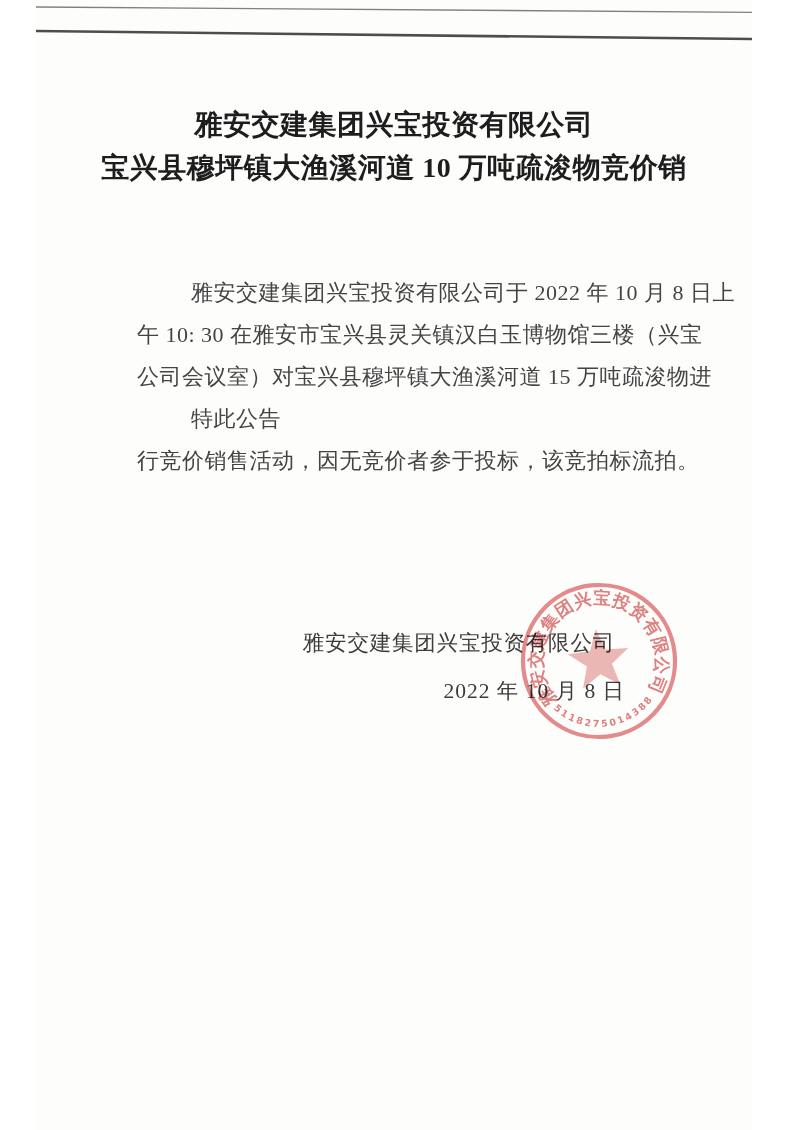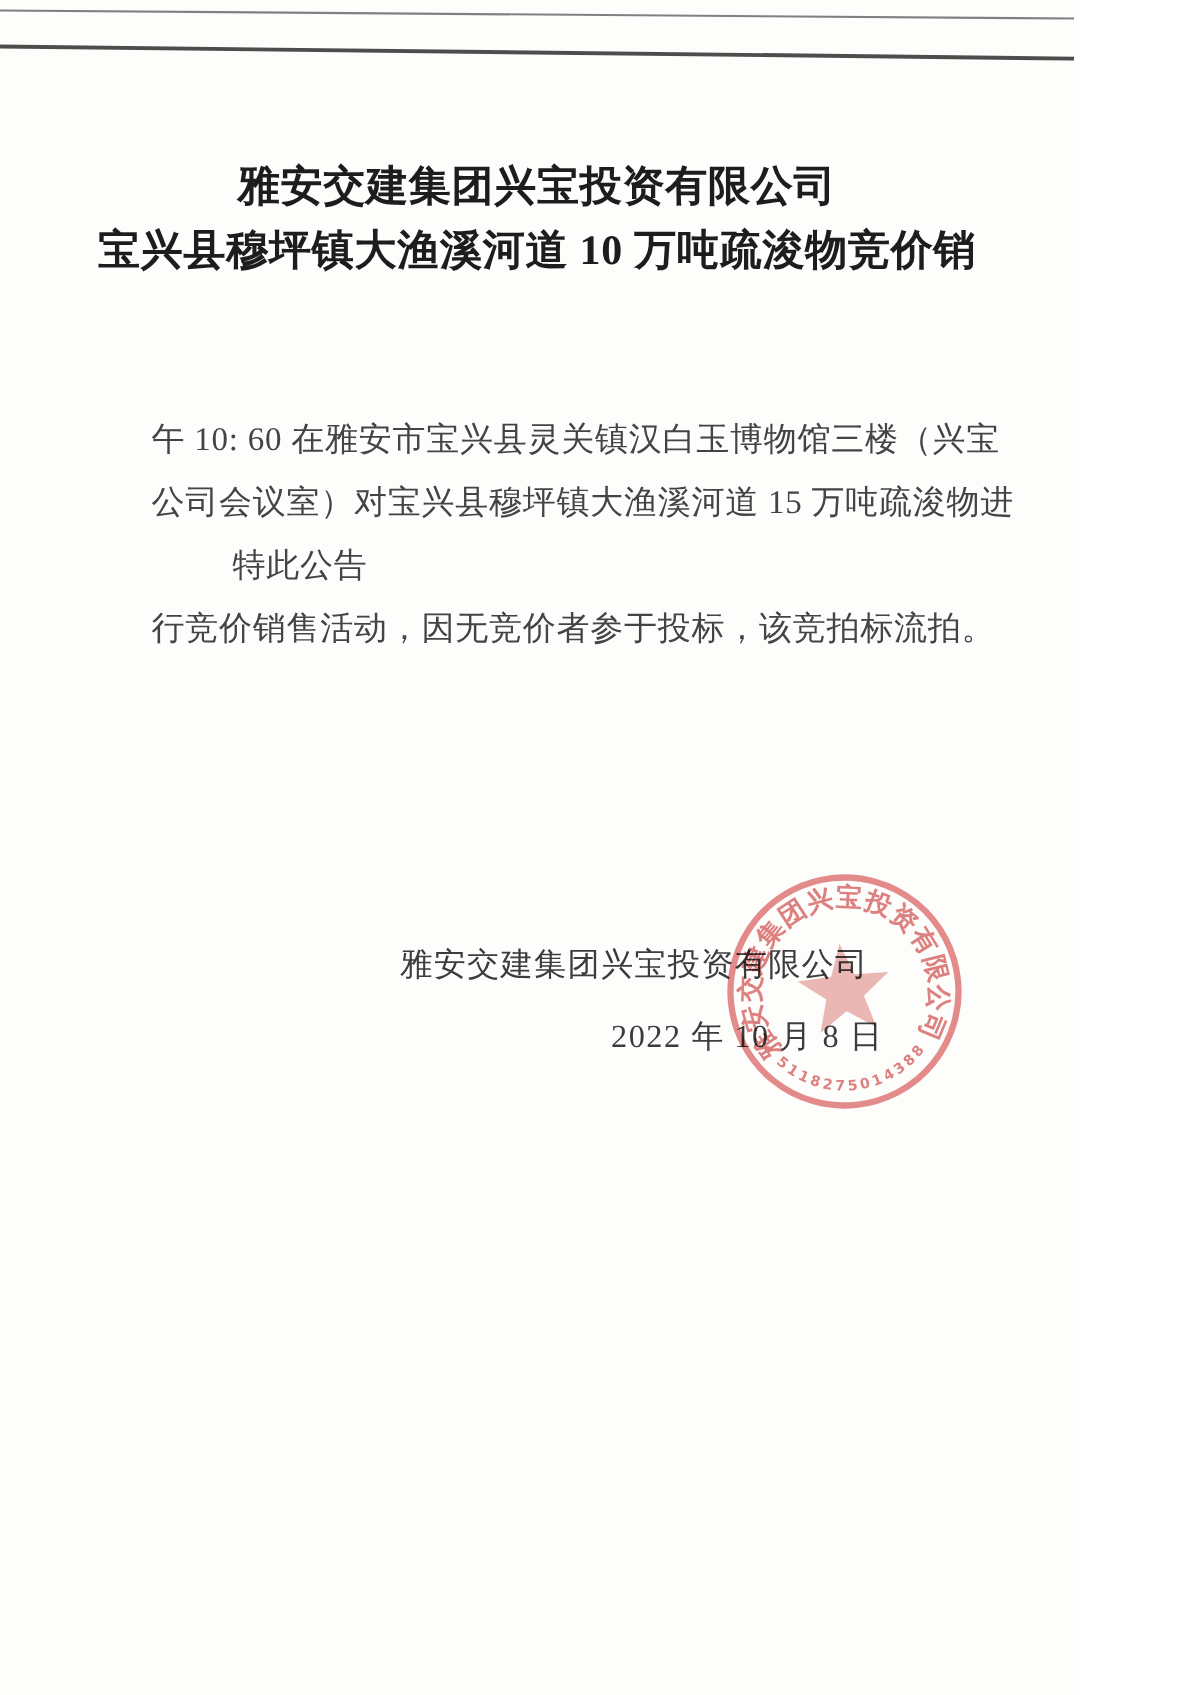--- a/index.html
+++ b/index.html
@@ -6,20 +6,21 @@
   html, body { background: #ffffff; }
   body {
     font-family: "Liberation Serif", "DejaVu Serif", serif;
     width: 800px; height: 1130px;
   }
   .page {
     position: relative;
     width: 716px; height: 1130px;
     background: #fdfdfc;
     overflow: hidden;
+    margin-left: 36px;
   }
   .scan-lines {
     position: absolute;
     left: 0; top: 0;
     width: 800px; height: 60px;
   }
   .doc-title {
     position: absolute;
     left: 0; right: 0;
     top: 103px;
@@ -92,21 +93,22 @@
     <line x1="0" y1="7" x2="800" y2="13" stroke-width="1.4" opacity="0.85" stroke="#6b6b6b"></line>
     <line x1="0" y1="31" x2="800" y2="40" stroke-width="2.6" opacity="0.9" stroke="#3a3a3a"></line>
   </svg>
 
   <div class="doc-title">
     <div>雅安交建集团兴宝投资有限公司</div>
     <div>宝兴县穆坪镇大渔溪河道 10 万吨疏浚物竞价销</div>
   </div>
 
   <div class="doc-body">
-    <div class="body-line">午 10: 60 在雅安市宝兴县灵关镇汉白玉博物馆三楼（兴宝</div>
+    <div class="body-line indent">雅安交建集团兴宝投资有限公司于 2022 年 10 月 8 日上</div>
+    <div class="body-line">午 10: 30 在雅安市宝兴县灵关镇汉白玉博物馆三楼（兴宝</div>
     <div class="body-line">公司会议室）对宝兴县穆坪镇大渔溪河道 15 万吨疏浚物进</div>
     <div class="body-line indent">特此公告</div>
     <div class="body-line">行竞价销售活动，因无竞价者参于投标，该竞拍标流拍。</div>
   </div>
 
   <div class="sig-company">雅安交建集团兴宝投资有限公司</div>
   <div class="sig-date">2022 年 10 月 8 日</div>
 
   <svg class="seal" viewBox="0 0 220 220">
     <defs>

